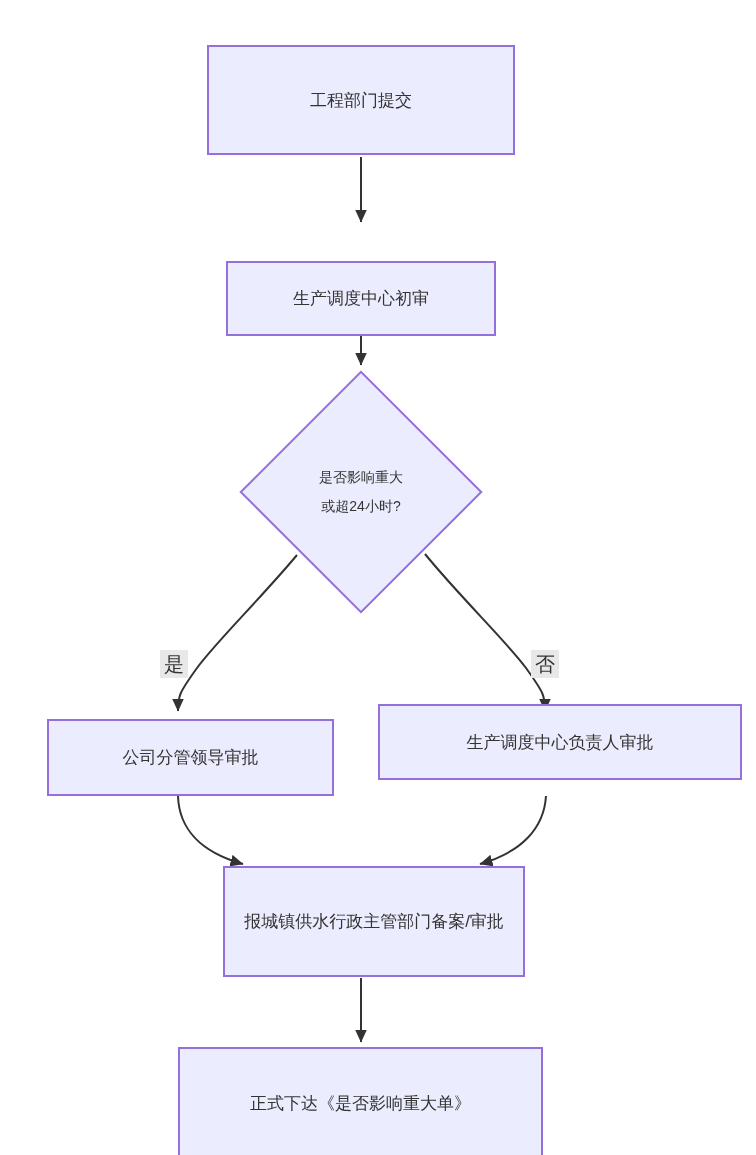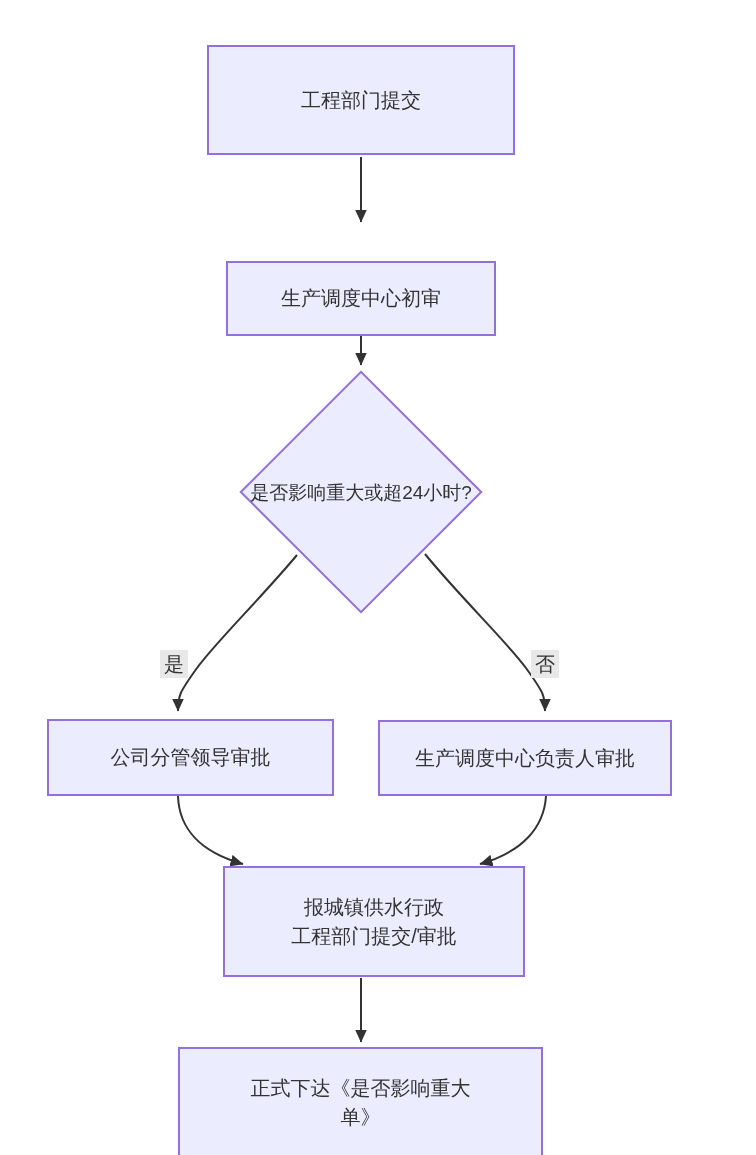--- a/index.html
+++ b/index.html
@@ -20,41 +20,41 @@
   }
   svg.edges{position:absolute;left:0;top:0;width:756px;height:1155px;}
   svg path.edge{fill:none;stroke:var(--edge);stroke-width:2px;}
   .arrow-fill{fill:var(--edge);}
   .node{
     position:absolute;
     box-sizing:border-box;
     background:var(--node-fill);
     border:2px solid var(--node-border);
     color:var(--text);
-    font-size:20px;line-height:29px;
-    display:flex;flex-direction:column;
+    font-size:17px;line-height:29px;
+    display:flex;flex-direction:row;
     align-items:center;justify-content:center;
     text-align:left;
   }
   .node .line{display:block;}
   .diamond-wrap{position:absolute;}
   .diamond-shape{
     position:absolute;left:50%;top:50%;
     width:172px;height:172px;
     transform:translate(-50%,-50%) rotate(45deg);
     background:var(--node-fill);
     border:2px solid var(--node-border);
     box-sizing:border-box;
   }
   .diamond-text{
     position:absolute;left:0;top:0;right:0;bottom:0;
-    display:flex;flex-direction:row;
+    display:flex;flex-direction:column;
     align-items:center;justify-content:center;
     text-align:center;
-    color:var(--text);font-size:19px;line-height:29px;
+    color:var(--text);font-size:14px;line-height:29px;
   }
   .edge-label{
     position:absolute;
     transform:translate(-50%,-50%);
     background:var(--edge-label-bg);
     color:var(--text);
     font-size:20px;line-height:1.2;
     padding:2px 4px;
   }
 </style>
@@ -95,27 +95,27 @@
   </div>
 
   <div class="edge-label" style="left:174px;top:664px;">是</div>
 
   <div class="edge-label" style="left:545px;top:664px;">否</div>
 
   <div class="node" style="left:47px;top:719px;width:287px;height:77px;">
     <span class="line">公司分管领导审批</span>
   </div>
 
-  <div class="node" style="left:378px;top:720px;width:294px;height:76px;">
+  <div class="node" style="left:378px;top:704px;width:364px;height:76px;">
     <span class="line">生产调度中心负责人审批</span>
   </div>
 
   <div class="node" style="left:223px;top:866px;width:302px;height:111px;">
     <span class="line">报城镇供水行政</span>
-    <span class="line">工程部门提交/审批</span>
+    <span class="line">主管部门备案/审批</span>
   </div>
 
   <div class="node" style="left:178px;top:1047px;width:365px;height:112px;">
     <span class="line">正式下达《是否影响重大</span>
     <span class="line">单》</span>
   </div>
 
 </div>
 
 </body></html>

